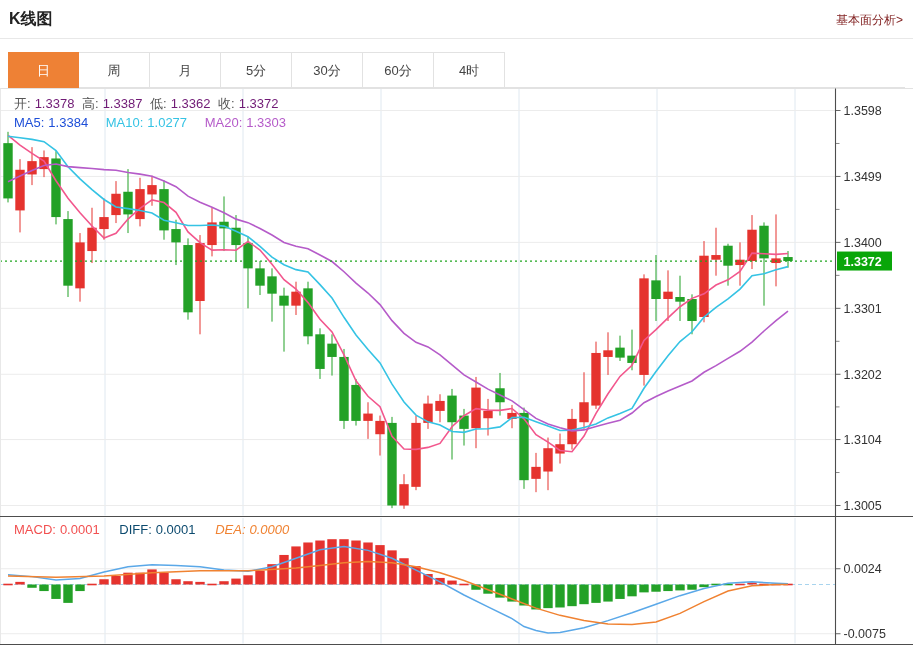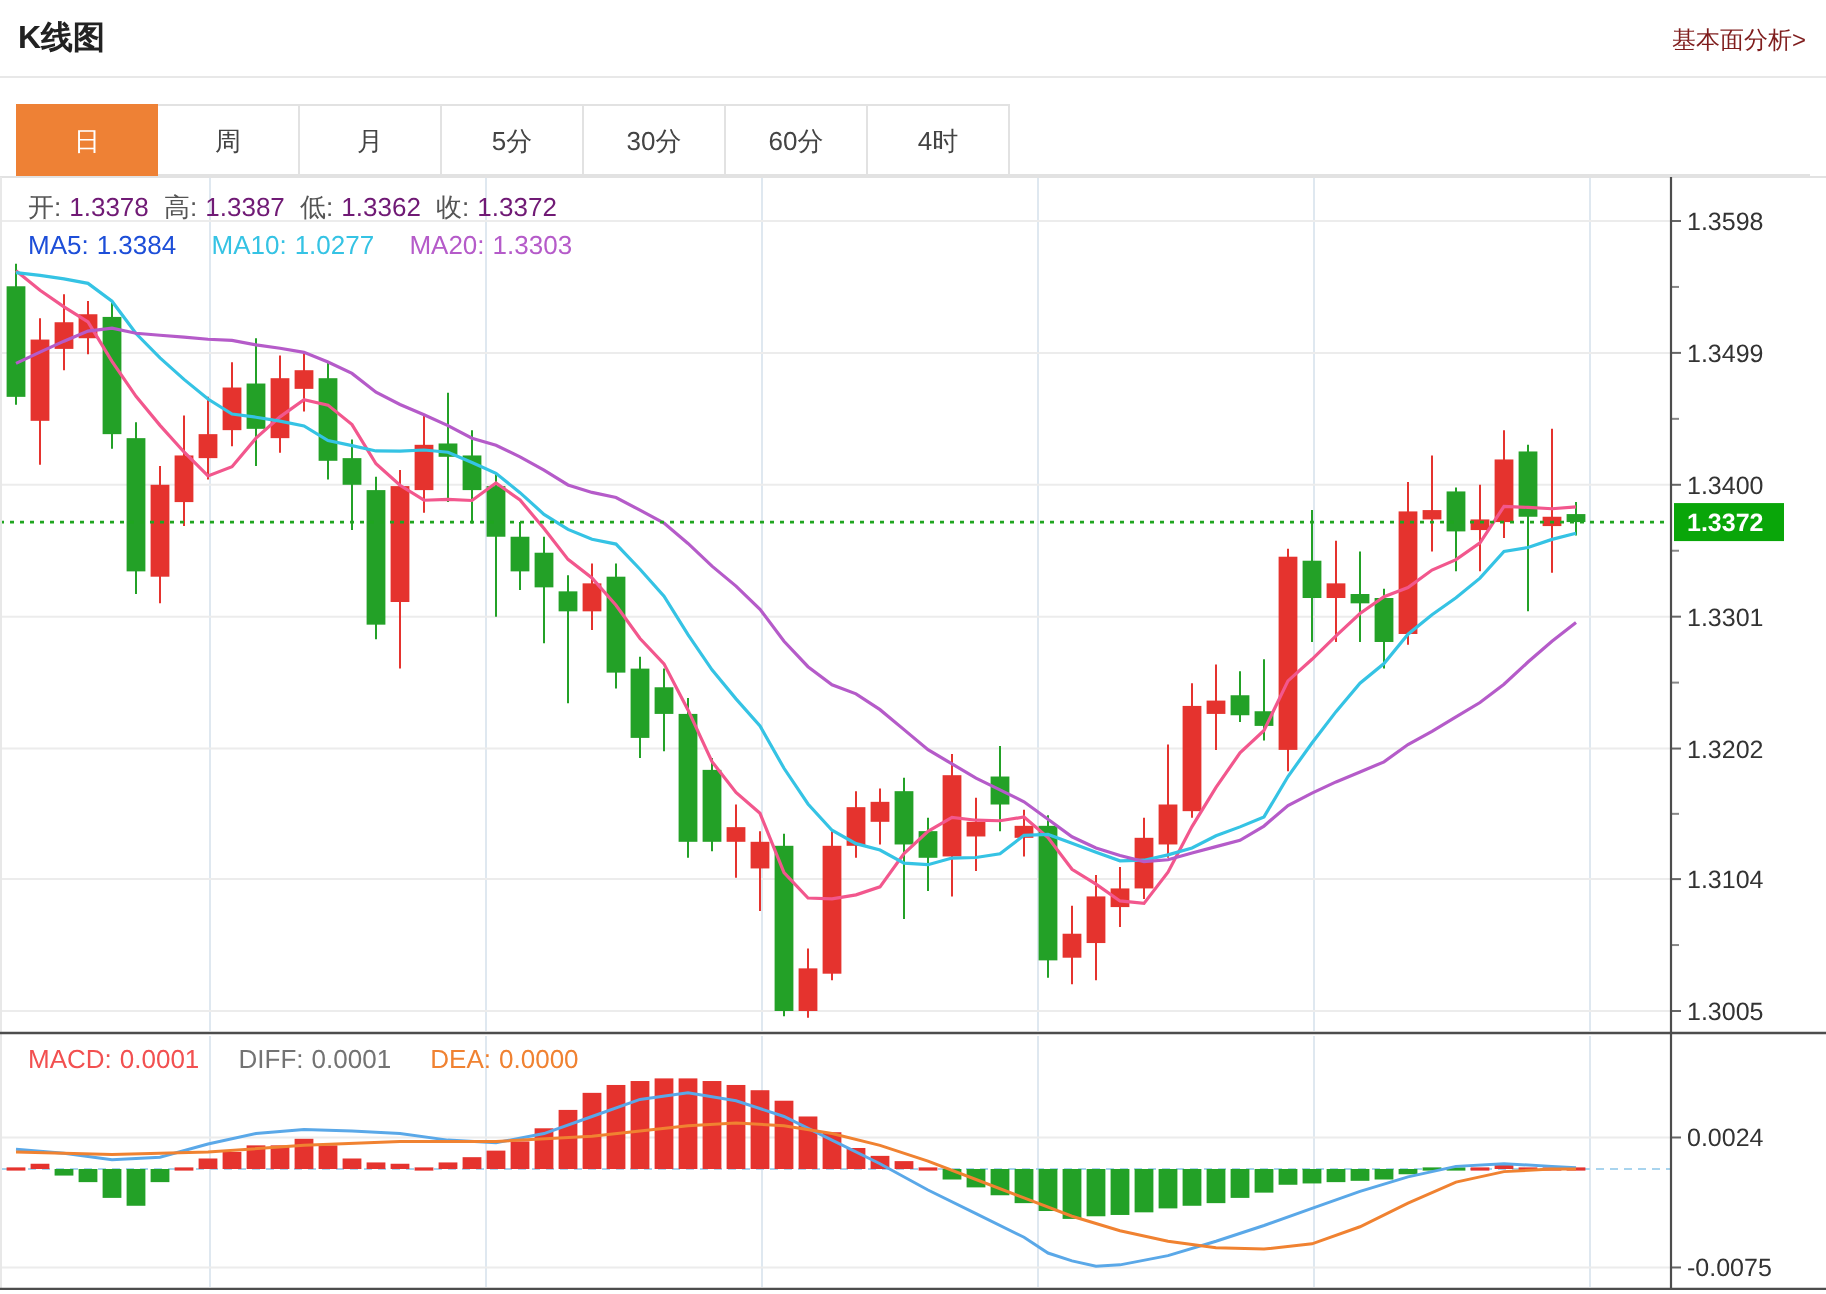--- a/index.html
+++ b/index.html
@@ -15,21 +15,21 @@
        border:1px solid #e2e2e2;border-left:none;box-sizing:border-box;cursor:pointer;background:#fff;}
   .tab:first-child{border-left:1px solid #e2e2e2;}
   .tab.active{background:#ee8135;border-color:#ee8135;color:#fff;}
   .chart-wrap{position:absolute;left:0;top:88px;width:913px;height:557px;}
   svg text{font-family:"Liberation Sans","DejaVu Sans",sans-serif;}
   .ov{position:absolute;font-size:13px;white-space:nowrap;pointer-events:none;}
   .ov span{margin-right:4px;}
   .ov .lab{color:#555;}
   .q-val{color:#701a75;}
   .ma5{color:#1d4ed8;} .ma10{color:#35c3e4;} .ma20{color:#b55bc9;}
-  .m-macd{color:#f25050;} .m-diff{color:#737373;} .m-dea{color:#f08231;}
+  .m-macd{color:#f25050;} .m-diff{color:#0c4a6e;} .m-dea{color:#f08231;font-style:italic;}
 </style>
 </head>
 <body>
 
 <div class="hdr">
   <div class="hdr-title">K线图</div>
   <div class="hdr-link">基本面分析&gt;</div>
   <div class="hdr-divider"></div>
 </div>
 

